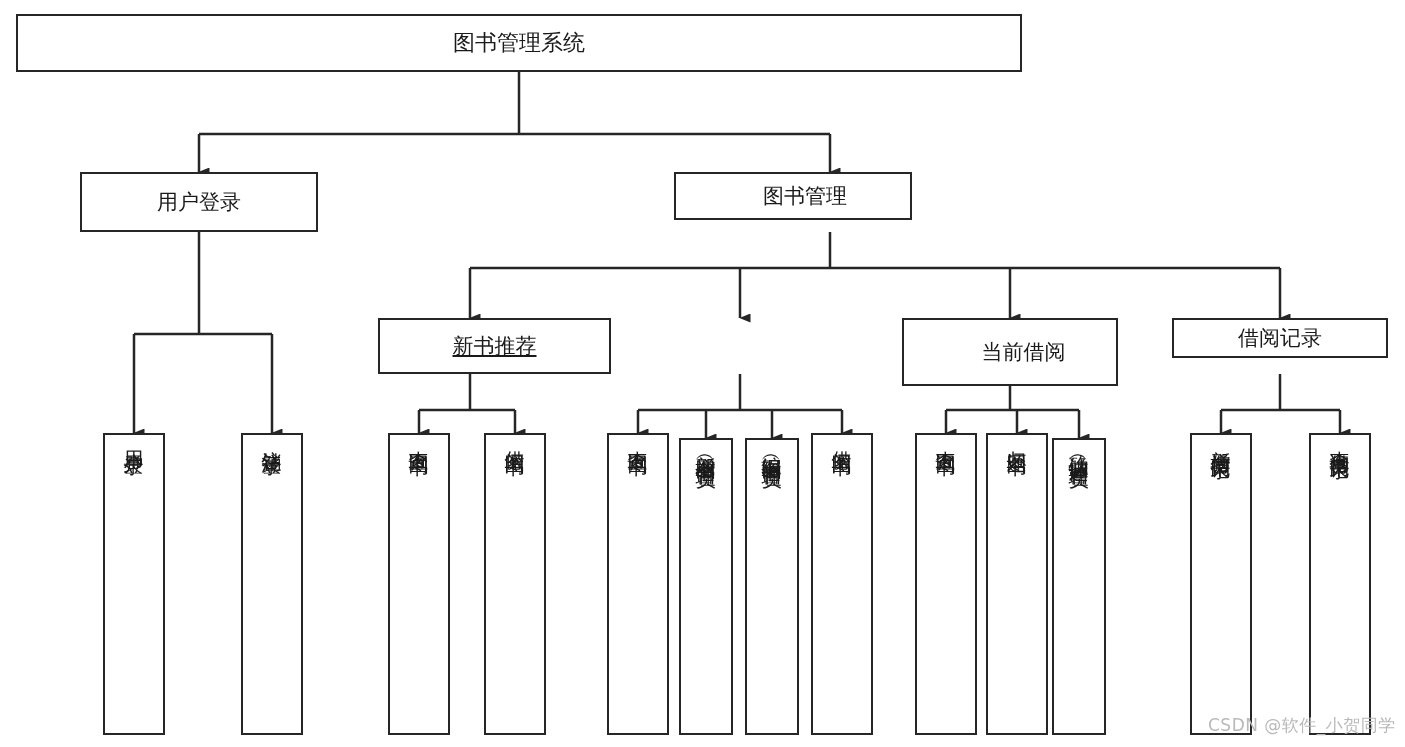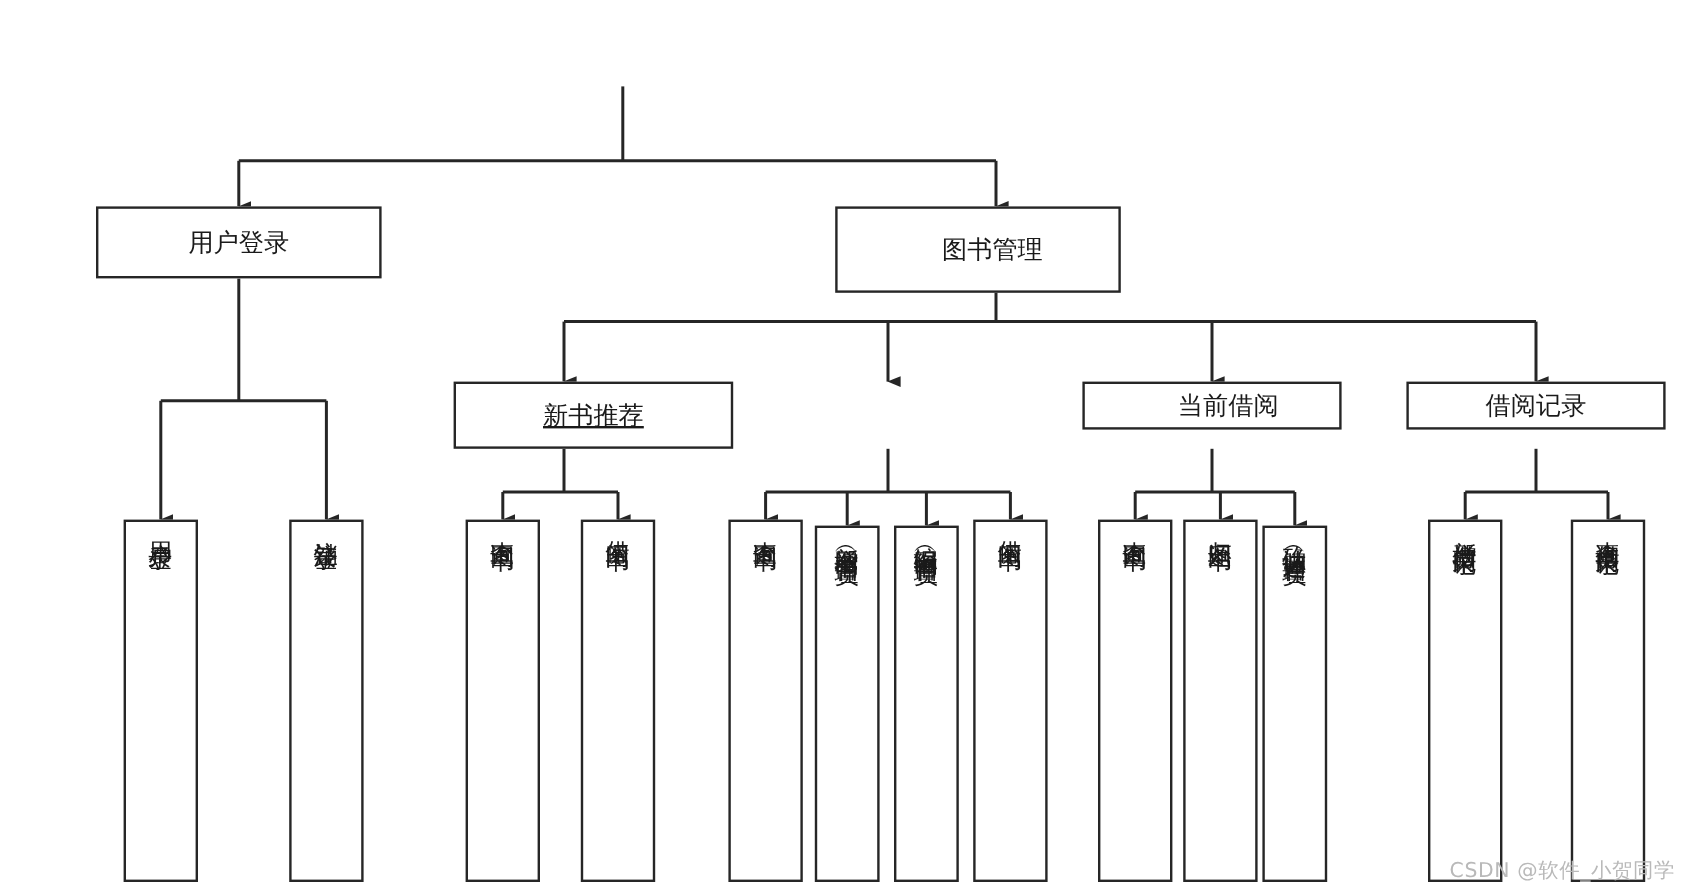--- a/index.html
+++ b/index.html
@@ -112,32 +112,35 @@
         <line x1="946" y1="410" x2="946" y2="433" marker-end="url(#arrowhead)"></line>
         <line x1="1017" y1="410" x2="1017" y2="433" marker-end="url(#arrowhead)"></line>
         <line x1="1079" y1="410" x2="1079" y2="438" marker-end="url(#arrowhead)"></line>
         <line x1="1280" y1="374" x2="1280" y2="410"></line>
         <line x1="1221" y1="410" x2="1340" y2="410"></line>
         <line x1="1221" y1="410" x2="1221" y2="433" marker-end="url(#arrowhead)"></line>
         <line x1="1340" y1="410" x2="1340" y2="433" marker-end="url(#arrowhead)"></line>
       </g>
   </svg>
 
+  <div class="node root horiz" style="left: 16px; top: 14px; width: 1006px; height: 58px;">
+    <span class="label">图书管理系统</span>
+  </div>
 
   <div class="node horiz" style="left: 80px; top: 172px; width: 238px; height: 60px;">
     <span class="label">用户登录</span>
   </div>
-  <div class="node horiz" style="left: 696px; top: 172px; width: 238px; height: 72px; padding-left: 24px;">
+  <div class="node horiz" style="left: 674px; top: 172px; width: 238px; height: 48px; padding-left: 24px;">
     <span class="label">图书管理</span>
   </div>
 
   <div class="node horiz" style="left: 378px; top: 318px; width: 233px; height: 56px; text-decoration: underline;">
     <span class="label">新书推荐</span>
   </div>
-  <div class="node horiz" style="left: 902px; top: 318px; width: 216px; height: 40px; padding-left: 27px;">
+  <div class="node horiz" style="left: 902px; top: 318px; width: 216px; height: 68px; padding-left: 27px;">
     <span class="label">当前借阅</span>
   </div>
   <div class="node horiz" style="left: 1172px; top: 318px; width: 216px; height: 40px;">
     <span class="label">借阅记录</span>
   </div>
 
   <div class="node vert" style="left: 103px; top: 433px; width: 62px; height: 302px;">
     <span class="label">用户登录</span>
   </div>
   <div class="node vert" style="left: 241px; top: 433px; width: 62px; height: 302px;">

